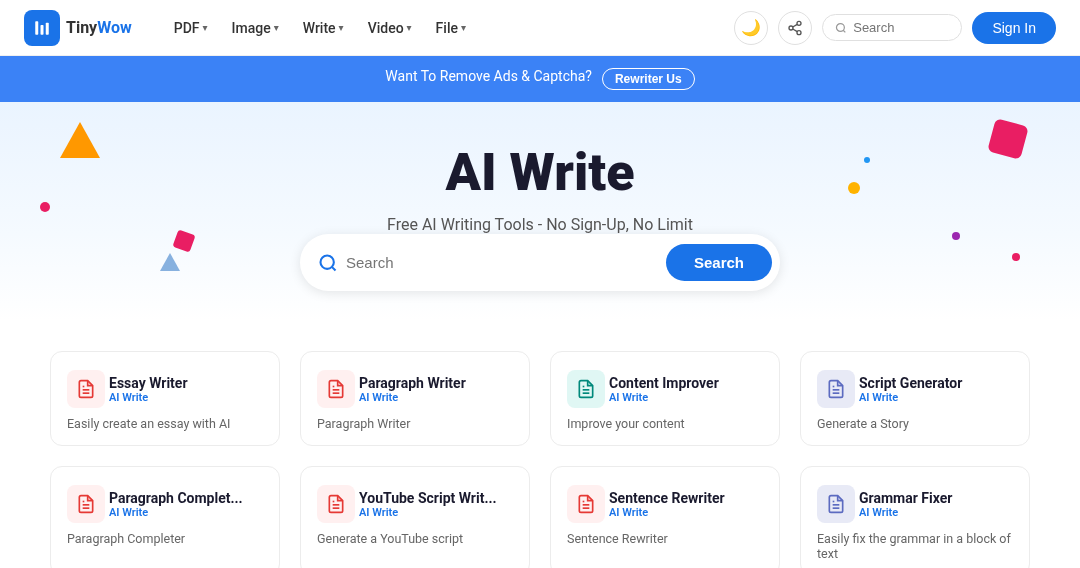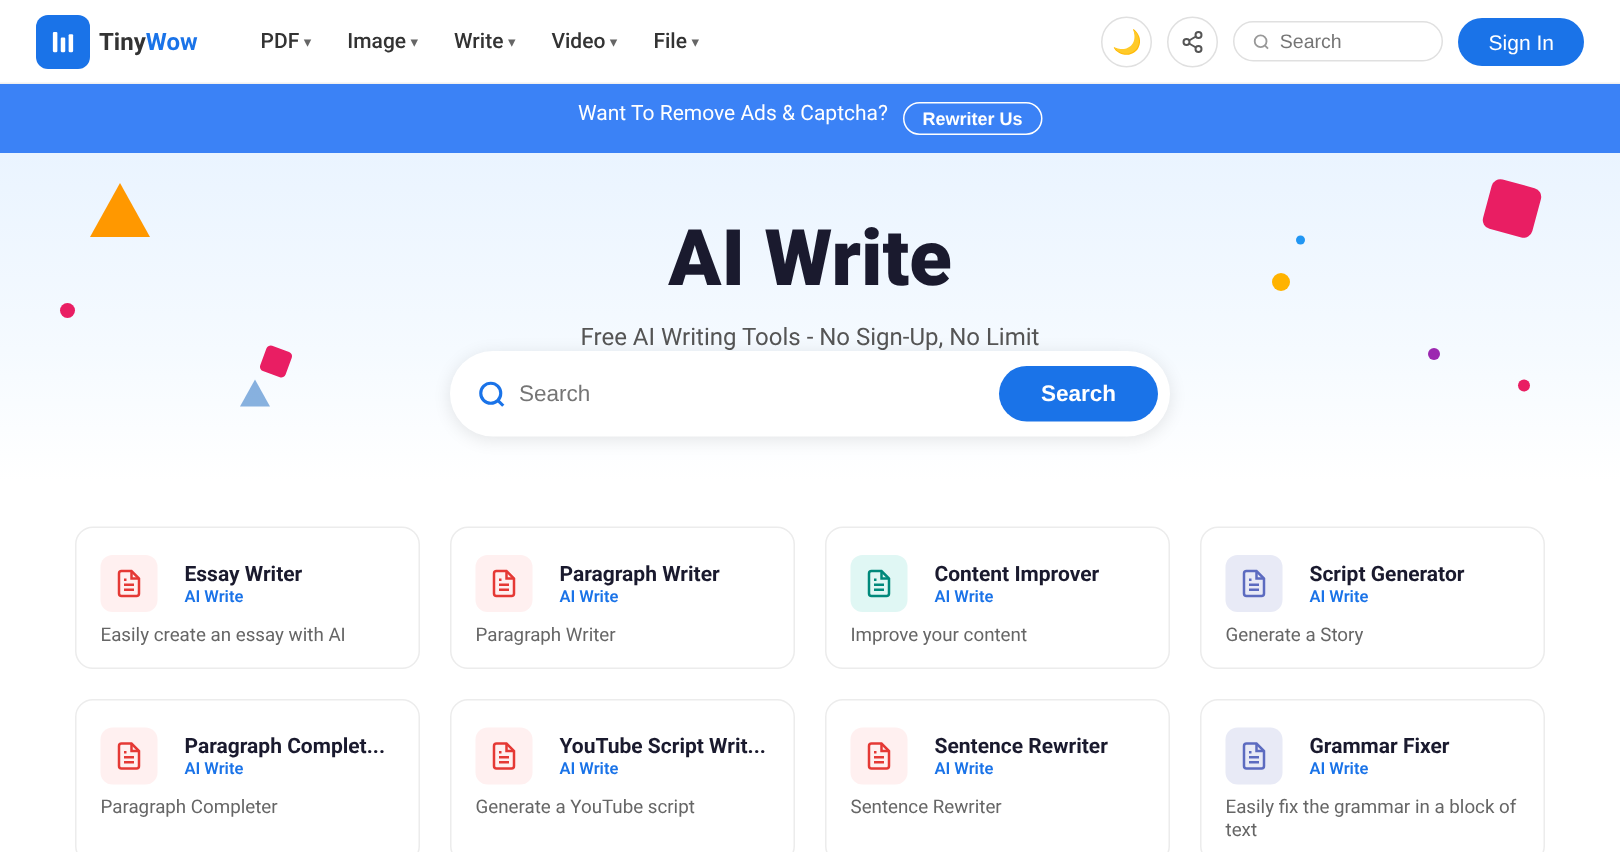--- a/index.html
+++ b/index.html
@@ -105,21 +105,21 @@
     
     .cards-section { padding: 30px 50px; background: #fff; }
     .cards-grid {
       display: grid; grid-template-columns: repeat(4, 1fr); gap: 20px;
     }
     .card {
       border: 1px solid #ececec; border-radius: 12px; padding: 18px 16px 14px;
       cursor: pointer; transition: box-shadow 0.2s;
       background: #fff;
     }
-    .card-header { display: flex; align-items: center; gap: 18px; margin-bottom: 8px; }
+    .card-header { display: flex; align-items: center; gap: 4px; margin-bottom: 8px; }
     .card-icon {
       width: 38px; height: 38px; border-radius: 8px;
       display: flex; align-items: center; justify-content: center; font-size: 18px;
       flex-shrink: 0;
     }
     .card-icon-pink { background: #fff0f0; color: #e53935; }
     .card-icon-teal { background: #e0f7f4; color: #00897b; }
     .card-icon-blue { background: #e8eaf6; color: #5c6bc0; }
     .card-title { font-size: 14px; font-weight: 700; color: #1a1a2e; }
     .card-tag { font-size: 11px; color: #1a73e8; font-weight: 600; }

